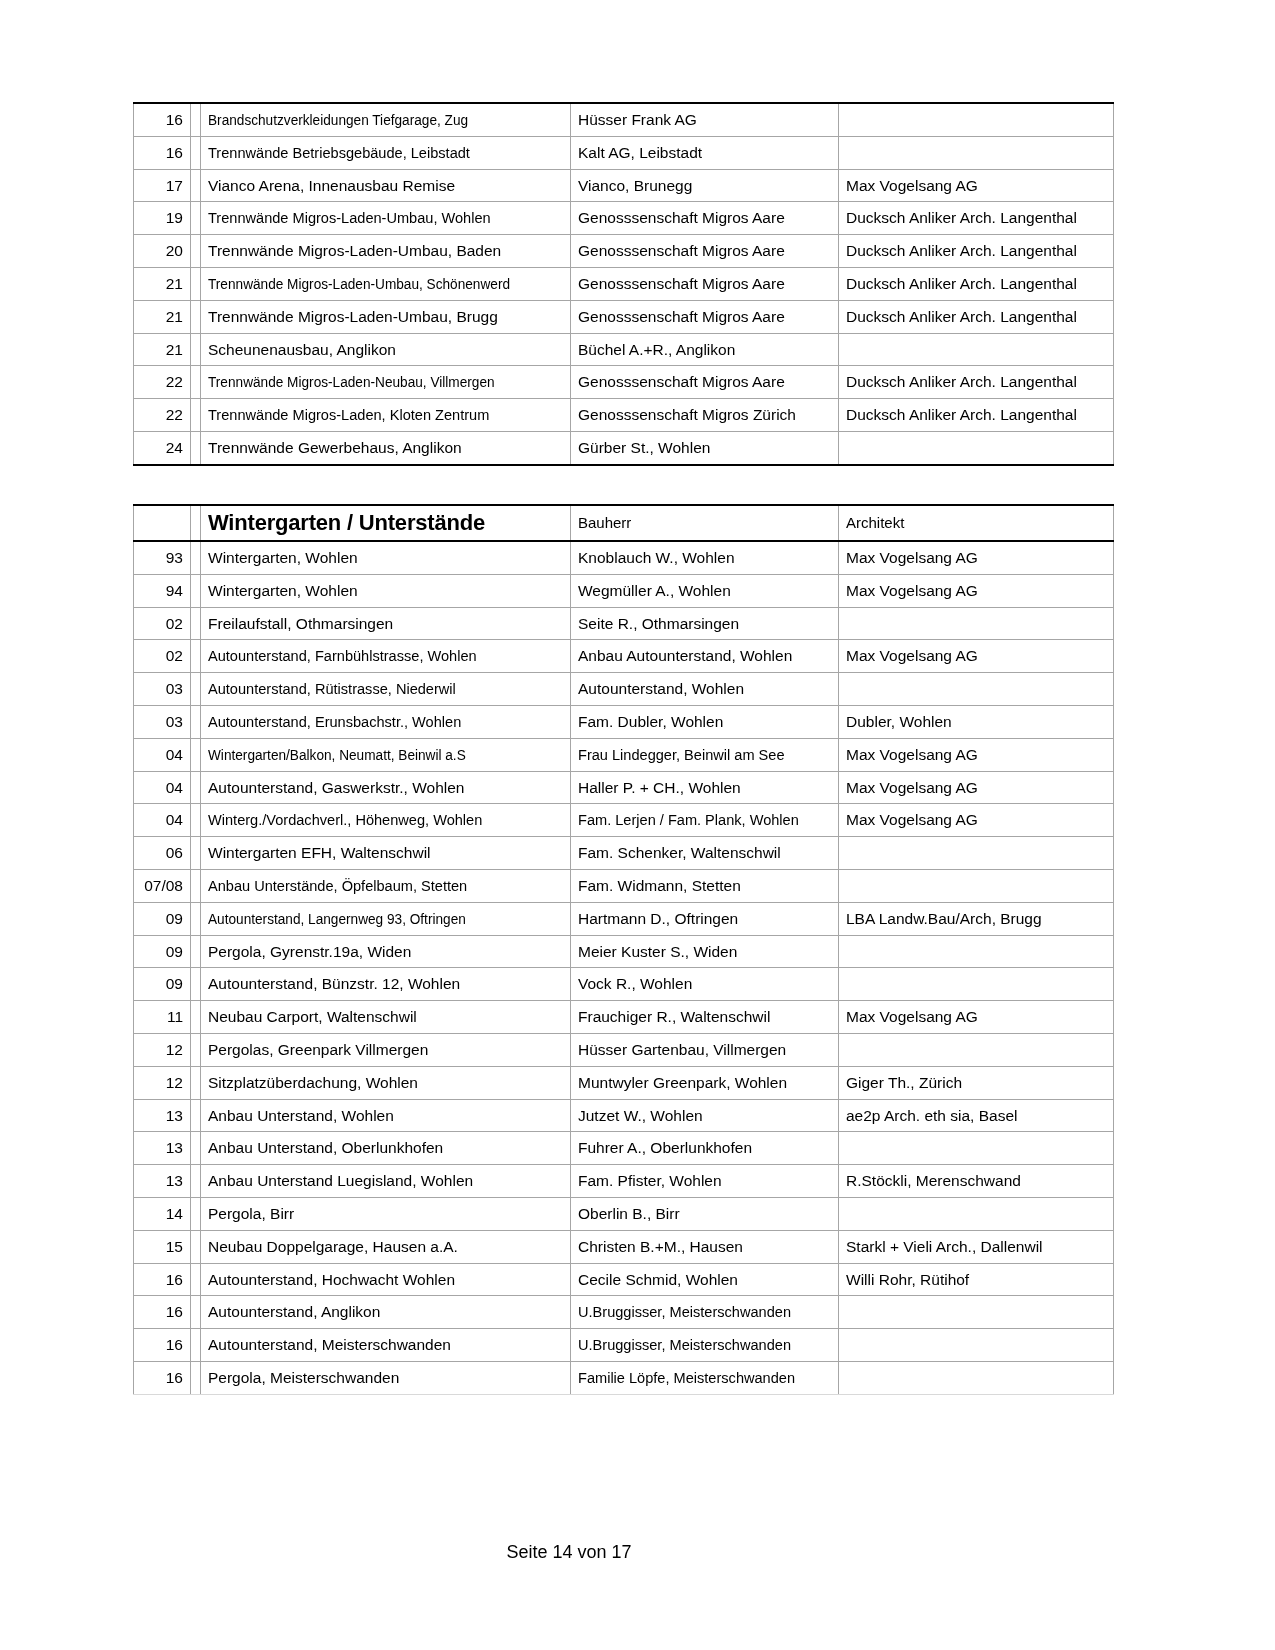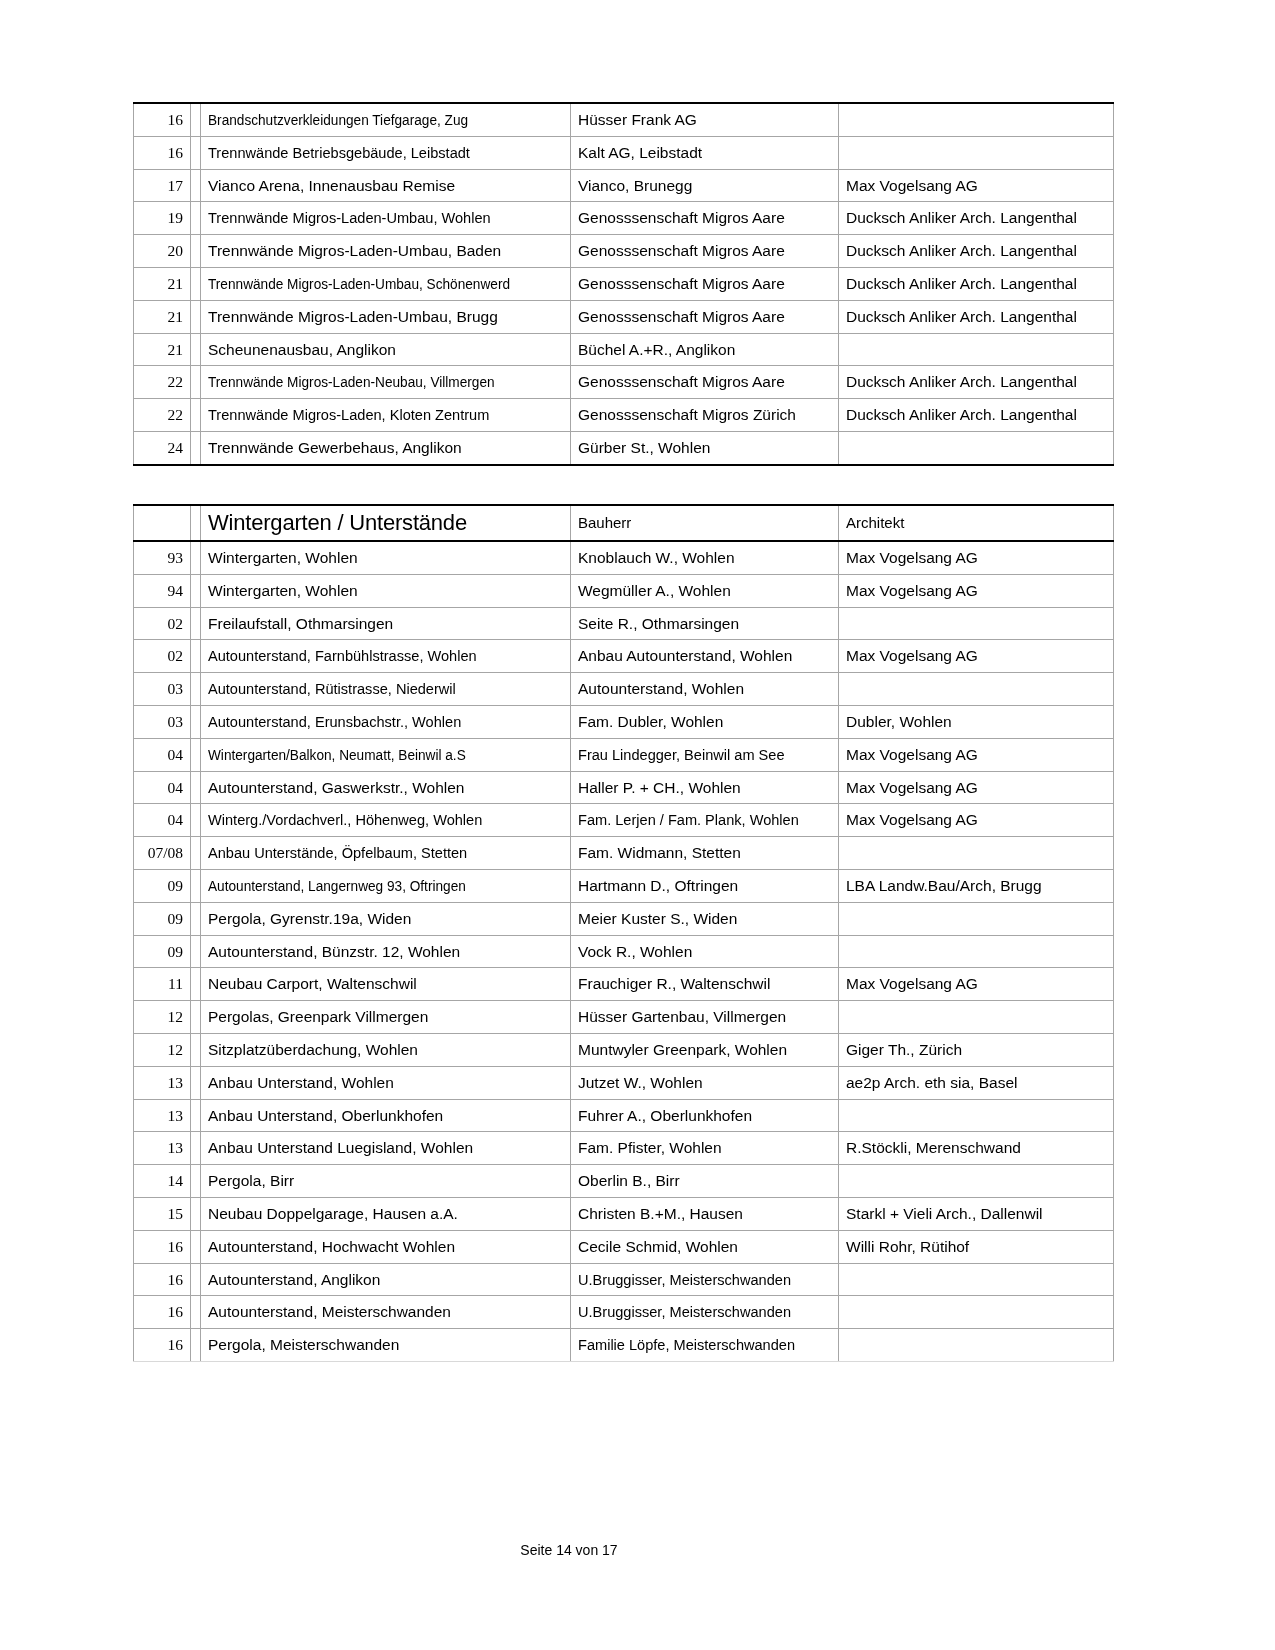--- a/index.html
+++ b/index.html
@@ -47,21 +47,20 @@
   col.c-year    { width: 57px;  }
   col.c-gap     { width: 10px;  }
   col.c-desc    { width: 370px; }
   col.c-bauherr { width: 268px; }
   col.c-arch    { width: 275px; }
 
   td.year {
     text-align: right;
     padding-right: 7px;
     border-right: 1px solid #a6a6a6;
-    font-family: Liberation Serif, serif;
   }
   td.gap {
     border-left: none;
     border-right: 1px solid #a6a6a6;
     padding: 0;
   }
   td.desc, td.bauherr, td.arch {
     text-align: left;
     padding-left: 7px;
   }
@@ -73,34 +72,34 @@
   
   #table-a { top: 102px; }
   #table-a tr:first-child td { border-top: 2.5px solid #000; }
   #table-a tr:last-child td  { border-bottom: 2.5px solid #000; }
 
   #table-b { top: 504px; }
   #table-b tr.header-row td { border-top: 2.5px solid #000; border-bottom: 2.5px solid #000;
                               height: 34px; line-height: 34px; }
   #table-b tr.header-row td.section-title {
     font-size: 22px;
-    font-weight: normal;
+    font-weight: bold;
     letter-spacing: -0.2px;
   }
   #table-b tr.header-row td.col-head { font-size: 15px; }
   #table-b tr:last-child td { border-bottom: 1px solid #d9d9d9; }
 
   
   .footer {
     position: absolute;
     left: 0;
     top: 1542px;
     width: 1138px;
     text-align: center;
-    font-size: 14px;
+    font-size: 18px;
     color: #000;
   }
 </style>
 </head>
 <body>
 
 <div class="page">
 
   <table class="tbl" id="table-a">
     <colgroup>
@@ -264,20 +263,27 @@
           <td class="arch">Max Vogelsang AG</td>
         </tr>
         <tr>
           <td class="year">04</td>
           <td class="gap"></td>
           <td class="desc"><span class="squeeze2">Winterg./Vordachverl., Höhenweg, Wohlen</span></td>
           <td class="bauherr"><span class="squeeze2">Fam. Lerjen / Fam. Plank, Wohlen</span></td>
           <td class="arch">Max Vogelsang AG</td>
         </tr>
         <tr>
+          <td class="year">06</td>
+          <td class="gap"></td>
+          <td class="desc">Wintergarten EFH, Waltenschwil</td>
+          <td class="bauherr">Fam. Schenker, Waltenschwil</td>
+          <td class="arch"></td>
+        </tr>
+        <tr>
           <td class="year">07/08</td>
           <td class="gap"></td>
           <td class="desc"><span class="squeeze2">Anbau Unterstände, Öpfelbaum, Stetten</span></td>
           <td class="bauherr">Fam. Widmann, Stetten</td>
           <td class="arch"></td>
         </tr>
         <tr>
           <td class="year">09</td>
           <td class="gap"></td>
           <td class="desc"><span class="squeeze">Autounterstand, Langernweg 93, Oftringen</span></td>

